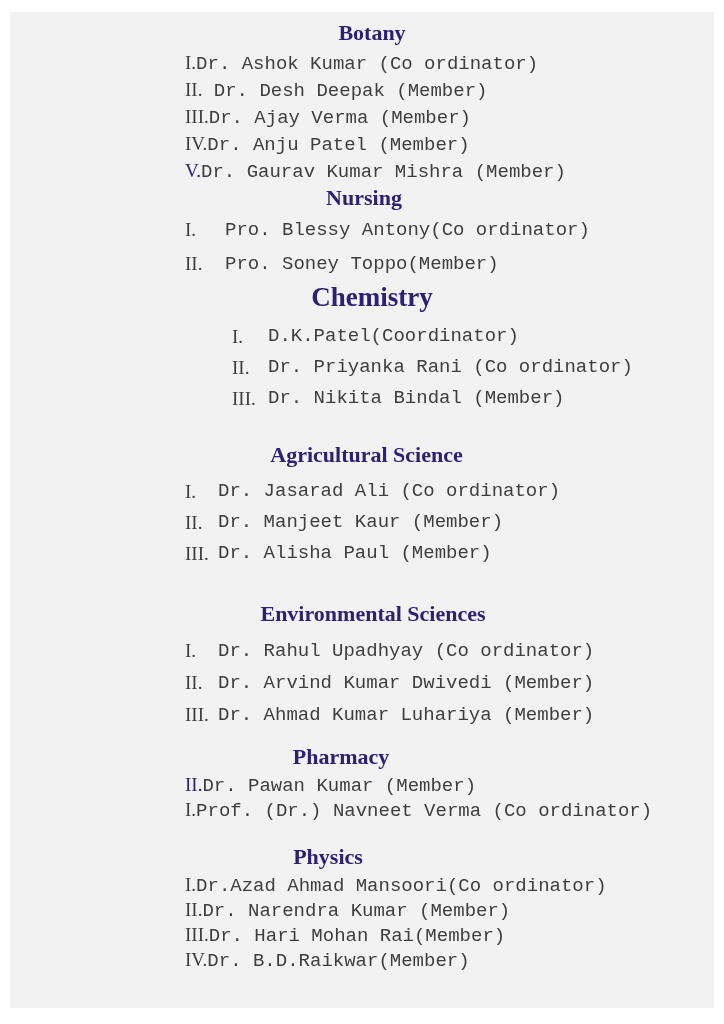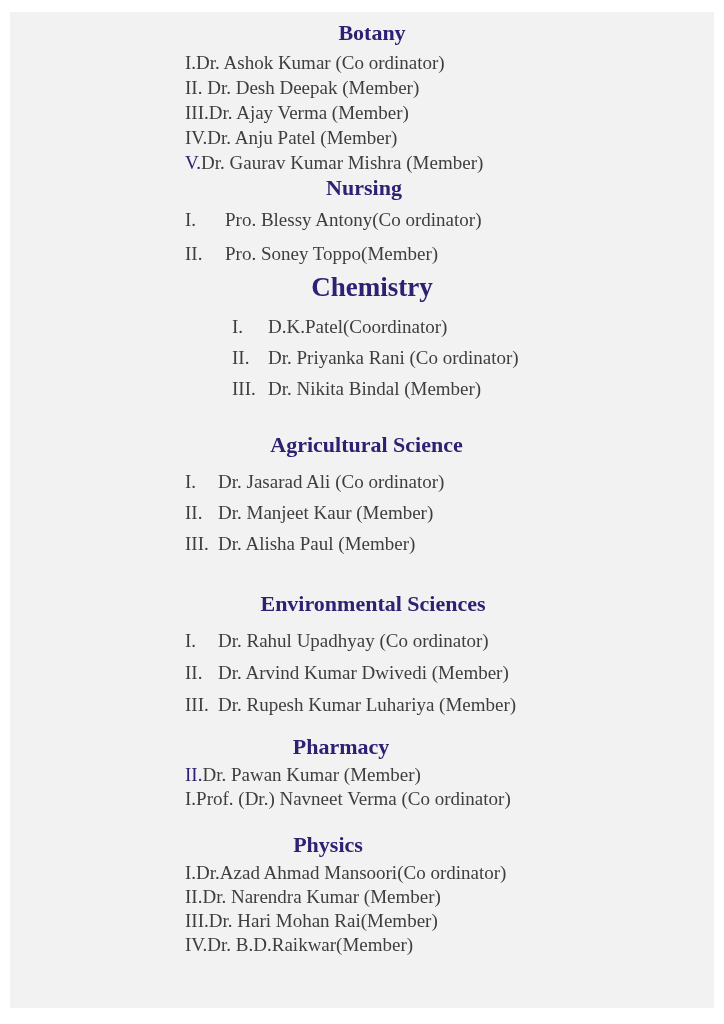--- a/index.html
+++ b/index.html
@@ -22,21 +22,21 @@
   }
   h2.sec-title{
     font-size:22px;font-weight:bold;
     color:var(--accent);
     text-align:center;
     position:relative;
     line-height:26px;
   }
   .list{color:var(--body);font-size:19px;margin-left:175px;}
   .item{line-height:25px;}
-  .item .txt{white-space:pre-wrap;}
+  .item .txt{white-space:pre-wrap;font-family:Liberation Mono, monospace;}
   .num.hl{color:var(--accent);}
 
   
   .sec-botany h2{margin-top:8px;left:10px;}
   .sec-botany .list{margin-top:4px;}
   .sec-botany .item{line-height:25px;}
 
   .sec-nursing h2{left:2px;}
   .sec-nursing .list{margin-top:2px;}
   .sec-nursing .item{line-height:34px;display:flex;}
@@ -133,21 +133,21 @@
           <div class="item">
             <span class="num">I.</span>
             <span class="txt">Dr. Rahul Upadhyay (Co ordinator)</span>
           </div>
           <div class="item">
             <span class="num">II.</span>
             <span class="txt">Dr. Arvind Kumar Dwivedi (Member)</span>
           </div>
           <div class="item">
             <span class="num">III.</span>
-            <span class="txt">Dr. Rupesh Kumar Luhariya (Member)</span>
+            <span class="txt">Dr. Ahmad Kumar Luhariya (Member)</span>
           </div>
         </div>
       </section>
       <section class="sec sec-pharmacy">
         <h2 class="sec-title">Pharmacy</h2>
         <div class="list">
           <div class="item"><span class="num hl">II.</span><span class="txt">Dr. Pawan Kumar (Member)</span></div>
           <div class="item"><span class="num">I.</span><span class="txt">Prof. (Dr.) Navneet Verma (Co ordinator)</span></div>
         </div>
       </section>

